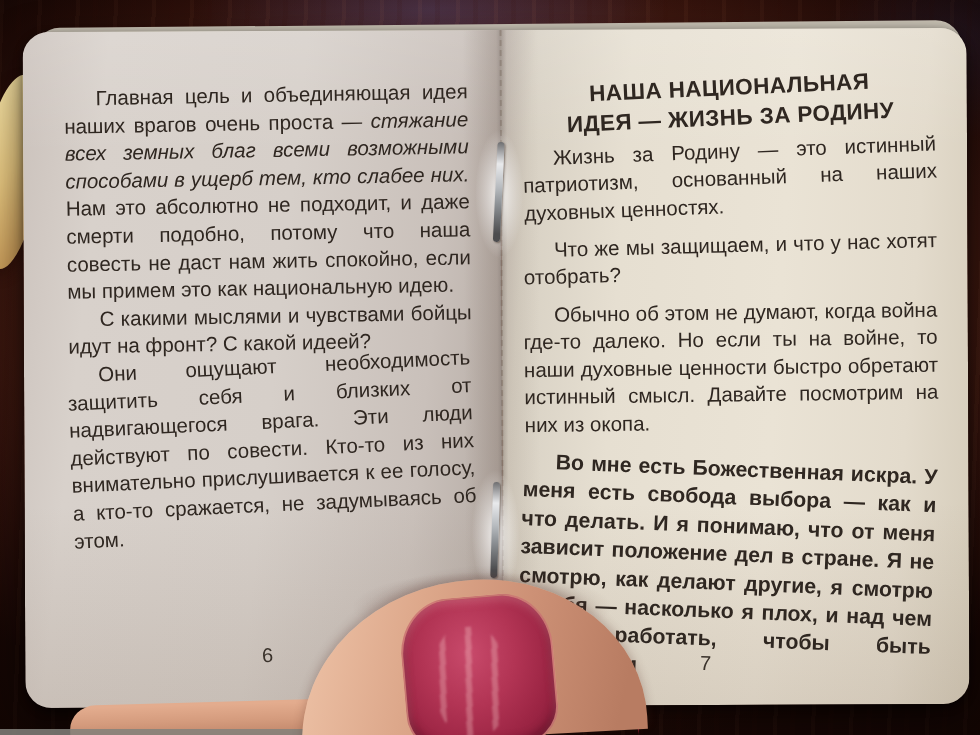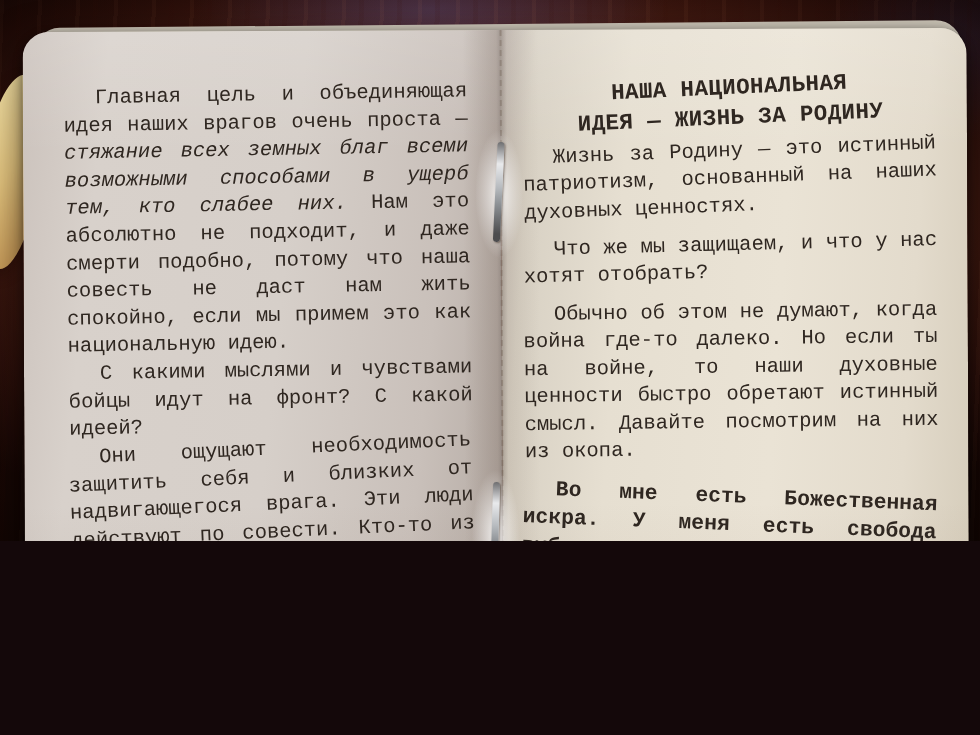--- a/index.html
+++ b/index.html
@@ -1,18 +1,18 @@
 <!DOCTYPE html>
 <html lang="ru"><head>
 <meta charset="utf-8">
 <style>
   html,body{margin:0;padding:0;background:#14080a;}
   .stage{
-    position:relative;width:980px;height:541px;overflow:hidden;
-    font-family:Liberation Mono, monospace;
+    position:relative;width:980px;height:735px;overflow:hidden;
+    font-family:Liberation Sans, sans-serif;
   }
   
   .wood{
     position:absolute;inset:0;
     background:
       radial-gradient(ellipse 340px 110px at 430px 10px, rgba(96,96,168,.38), rgba(96,96,168,0) 70%),
       radial-gradient(ellipse 200px 140px at 965px 40px, rgba(70,70,130,.30), rgba(70,70,130,0) 70%),
       radial-gradient(ellipse 75% 60% at 50% 42%, #6e3424 0%, #5c2718 45%, #3a150e 78%, #200a06 100%);
   }
   .wood-grain{

